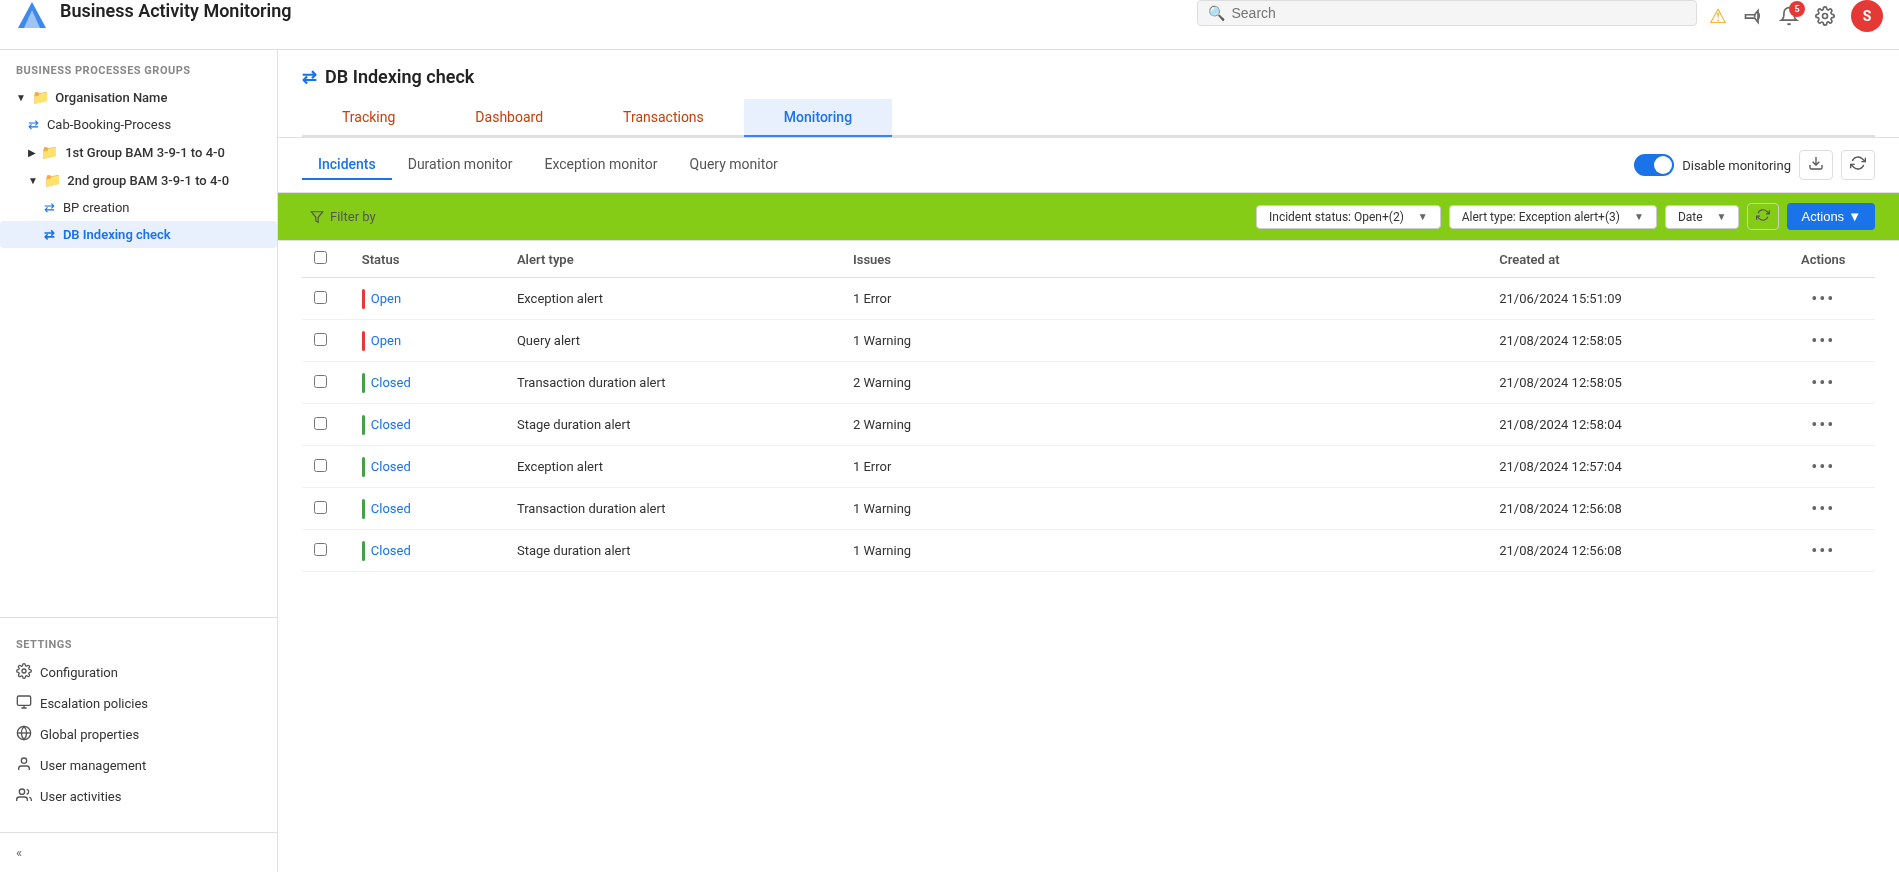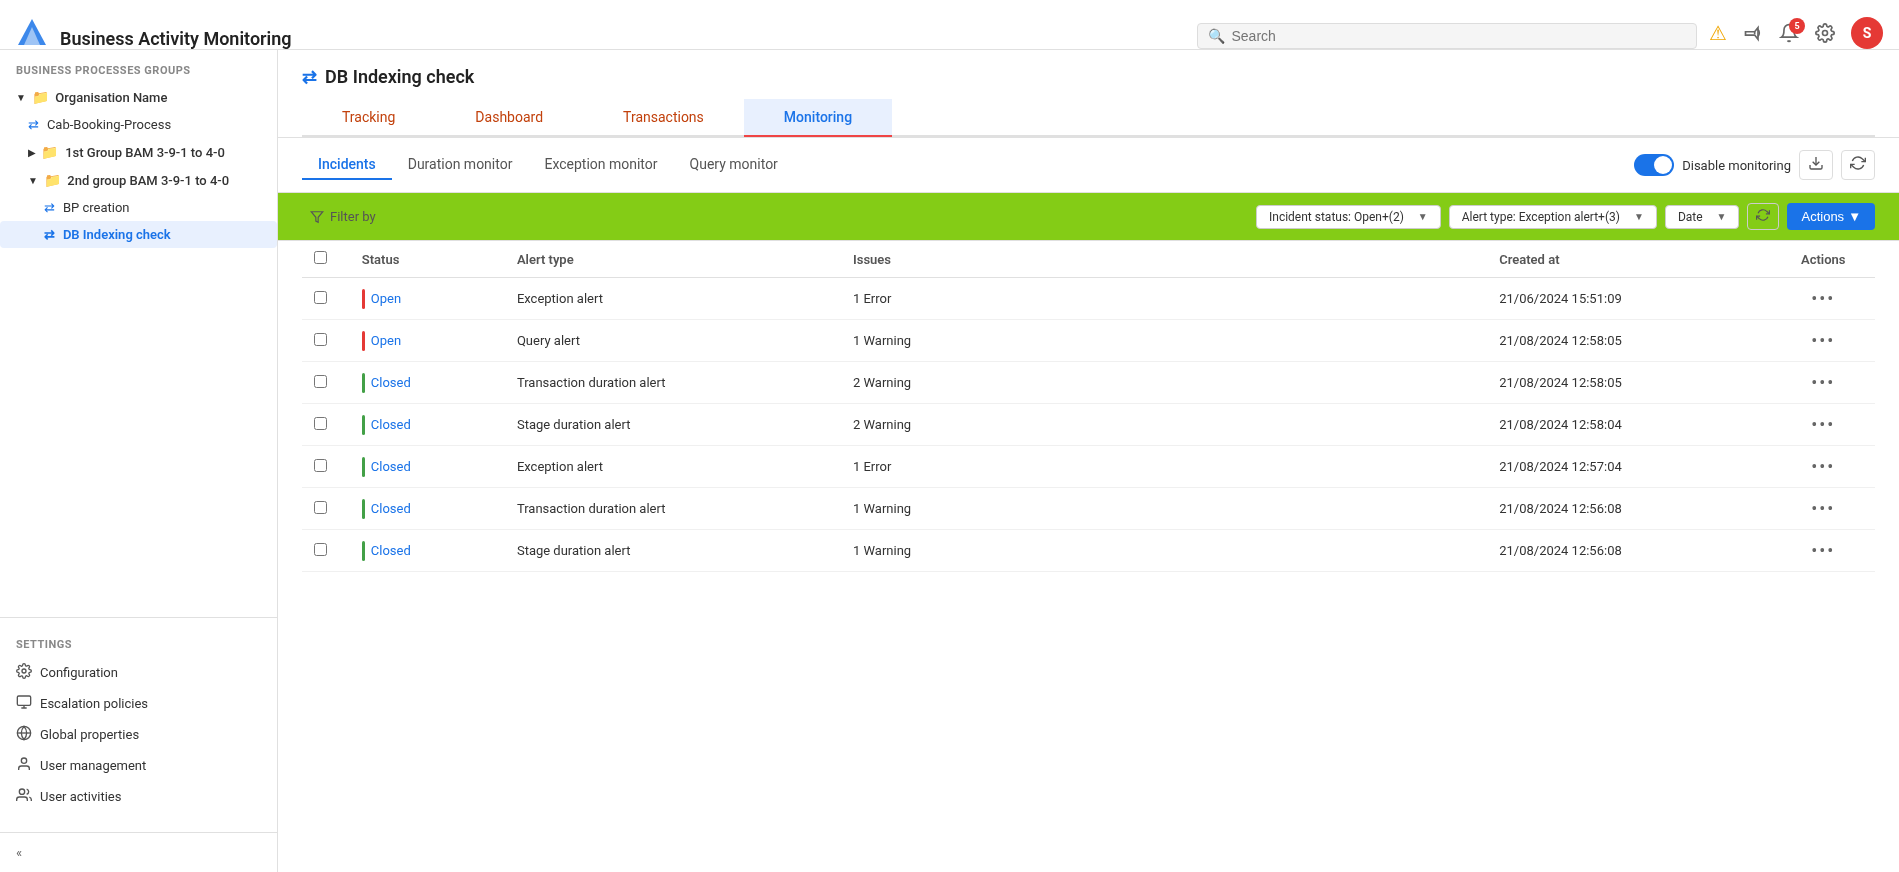--- a/index.html
+++ b/index.html
@@ -1,19 +1,19 @@
 <!DOCTYPE html>
 <html><head>
   <meta charset="utf-8">
   <style>
     * { box-sizing: border-box; margin: 0; padding: 0; }
     body { font-family: -apple-system, BlinkMacSystemFont, 'Segoe UI', Roboto, sans-serif; font-size: 14px; color: #333; background: #fff; height: 872px; overflow: hidden; display: flex; flex-direction: column; }
 
     
-    .topnav { display: flex; align-items: flex-end; height: 50px; background: #fff; border-bottom: 1px solid #e0e0e0; padding: 0 16px; gap: 12px; flex-shrink: 0; }
+    .topnav { display: flex; align-items: flex-start; height: 50px; background: #fff; border-bottom: 1px solid #e0e0e0; padding: 0 16px; gap: 12px; flex-shrink: 0; }
     .logo { width: 32px; height: 32px; }
     .app-title { font-size: 18px; font-weight: 600; color: #222; flex: 1; }
     .search-box { display: flex; align-items: center; background: #f5f5f5; border: 1px solid #ddd; border-radius: 4px; padding: 4px 10px; width: 500px; gap: 6px; }
     .search-box input { background: none; border: none; outline: none; font-size: 14px; color: #0f766e; width: 100%; }
     .nav-icons { display: flex; align-items: center; gap: 16px; }
     .nav-icon { position: relative; cursor: pointer; display: flex; align-items: center; justify-content: center; color: #666; font-size: 18px; }
     .badge { position: absolute; top: -5px; right: -6px; background: #e53935; color: #fff; border-radius: 50%; font-size: 9px; width: 16px; height: 16px; display: flex; align-items: center; justify-content: center; font-weight: 700; }
     .avatar { width: 32px; height: 32px; background: #e53935; color: #fff; border-radius: 50%; display: flex; align-items: center; justify-content: center; font-weight: 700; font-size: 14px; cursor: pointer; }
 
     
@@ -33,21 +33,21 @@
     .sidebar-footer { padding: 12px 16px; cursor: pointer; display: flex; align-items: center; gap: 6px; color: #666; font-size: 13px; border-top: 1px solid #e0e0e0; margin-top: 8px; }
 
     
     .content { flex: 1; display: flex; flex-direction: column; overflow: hidden; }
     .content-header { padding: 16px 24px 0; border-bottom: 1px solid #e0e0e0; }
     .page-title { display: flex; align-items: center; gap: 8px; font-size: 18px; font-weight: 600; color: #222; margin-bottom: 12px; }
 
     
     .tabs-top { display: flex; border-bottom: 2px solid #e0e0e0; }
     .tab-top { padding: 10px 40px; cursor: pointer; font-size: 14px; color: #c2410c; border-bottom: 2px solid transparent; margin-bottom: -2px; }
-    .tab-top.active { background: #e8f0fe; color: #1a73e8; border-bottom: 2px solid #ef4444; font-weight: 500; }
+    .tab-top.active { background: #e8f0fe; color: #1a73e8; border-bottom: 2px solid #3b82f6; font-weight: 500; }
 
     
     .sub-tab-bar { display: flex; align-items: center; padding: 12px 24px; border-bottom: 1px solid #e0e0e0; gap: 0; }
     .sub-tab { padding: 6px 16px; cursor: pointer; font-size: 14px; color: #555; border-bottom: 2px solid transparent; }
     .sub-tab.active { color: #1a73e8; border-bottom: 2px solid #1a73e8; font-weight: 500; }
     .sub-tab-spacer { flex: 1; }
     .toggle-area { display: flex; align-items: center; gap: 8px; }
     .toggle { width: 40px; height: 22px; background: #1a73e8; border-radius: 11px; position: relative; cursor: pointer; }
     .toggle-knob { width: 18px; height: 18px; background: #fff; border-radius: 50%; position: absolute; top: 2px; right: 2px; }
     .toggle-label { font-size: 13px; color: #333; }

